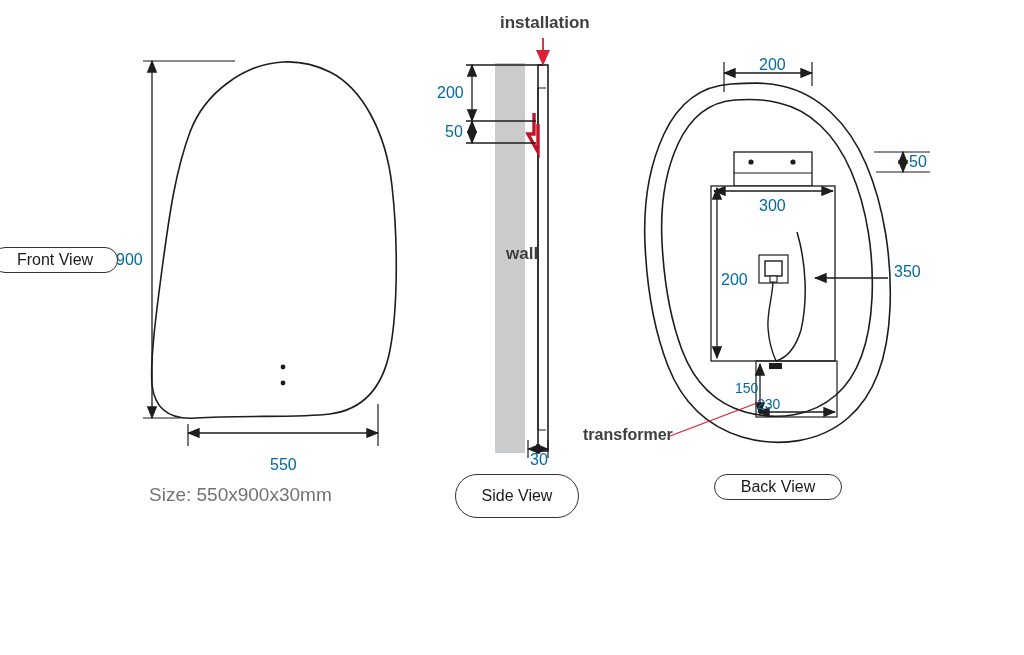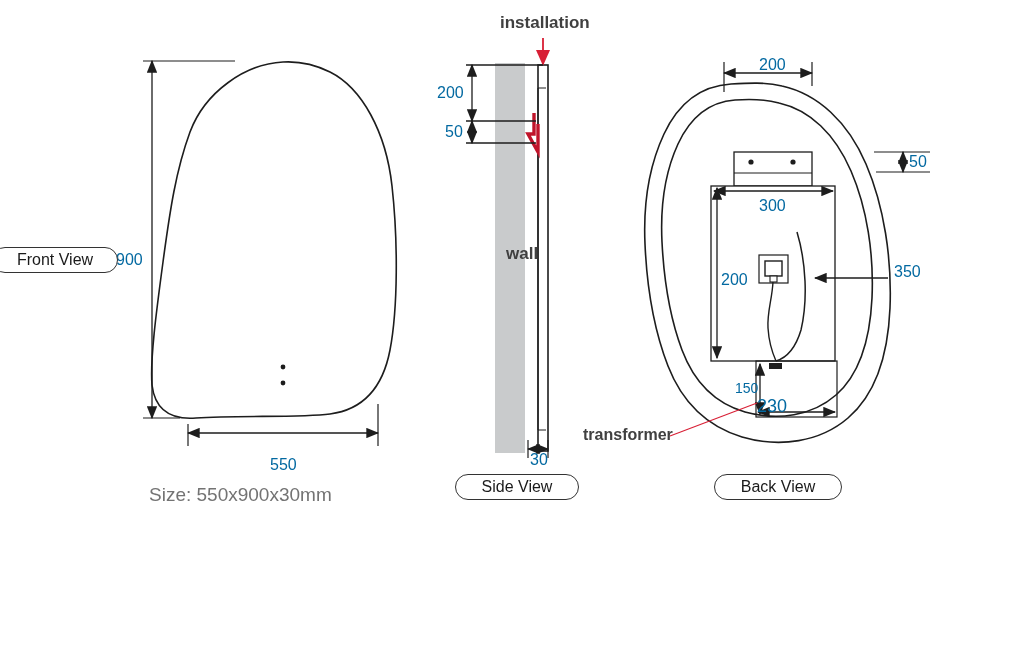--- a/index.html
+++ b/index.html
@@ -136,21 +136,21 @@
     <line x1="548" y1="440" x2="548" y2="458" stroke="#1d1d1d" stroke-width="1.2"></line>
     <line x1="528" y1="449" x2="548" y2="449" stroke="#1d1d1d" stroke-width="1.3" marker-start="url(#arrStartBlack)" marker-end="url(#arrEndBlack)"></line>
   </svg>
 
   <div class="txt red" style="left:500px; top:14px; font-size:17px;">installation</div>
   <div class="txt red" style="left:506px; top:245px; font-size:17px;">wall</div>
   <div class="txt dim" style="left:437px; top:85px;">200</div>
   <div class="txt dim" style="left:445px; top:124px;">50</div>
   <div class="txt dim" style="left:530px; top:452px;">30</div>
 
-  <div class="viewpill" style="left:455px; top:474px; width:124px; height:26px;">
+  <div class="viewpill" style="left:455px; top:474px; width:124px; height:44px;">
     <span>Side View</span>
   </div>
 
   <svg class="layer" viewBox="0 0 1024 655">
 
     <path d="M 731,84 C 700,86 678,104 664,134
              C 650,164 643,200 645,244
              C 647,290 654,330 668,366
              C 682,402 706,426 742,437
              C 780,448 820,442 848,418
@@ -207,20 +207,20 @@
 
     <line x1="670" y1="436" x2="757" y2="403" stroke="#d81f35" stroke-width="1.1"></line>
   </svg>
 
   <div class="txt dim" style="left:759px; top:57px;">200</div>
   <div class="txt dim" style="left:759px; top:198px;">300</div>
   <div class="txt dim" style="left:721px; top:272px;">200</div>
   <div class="txt dim" style="left:909px; top:154px;">50</div>
   <div class="txt dim" style="left:894px; top:264px;">350</div>
   <div class="txt dim" style="left:735px; top:381px; font-size:14px;text-align:center;">150</div>
-  <div class="txt dim" style="left:757px; top:397px; font-size:18px;">230</div>
+  <div class="txt dim" style="left:757px; top:397px; font-size:14px;">230</div>
   <div class="txt red" style="left:583px; top:427px; font-size:16px;">transformer</div>
 
   <div class="viewpill" style="left:714px; top:474px; width:128px; height:26px;">
     <span>Back View</span>
   </div>
 
 </div>
 
 </body></html>

